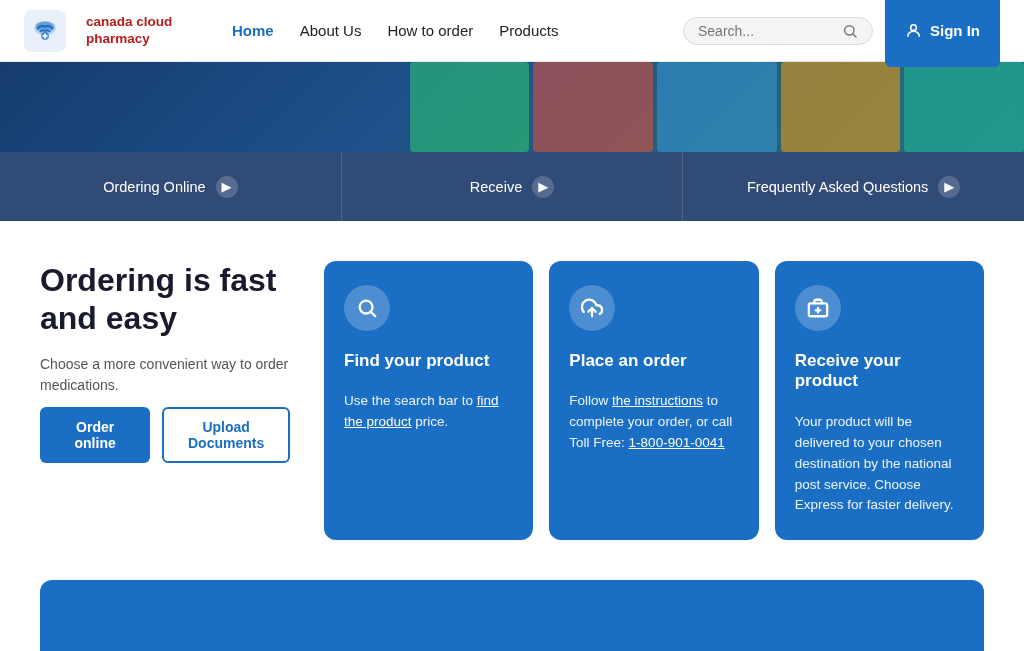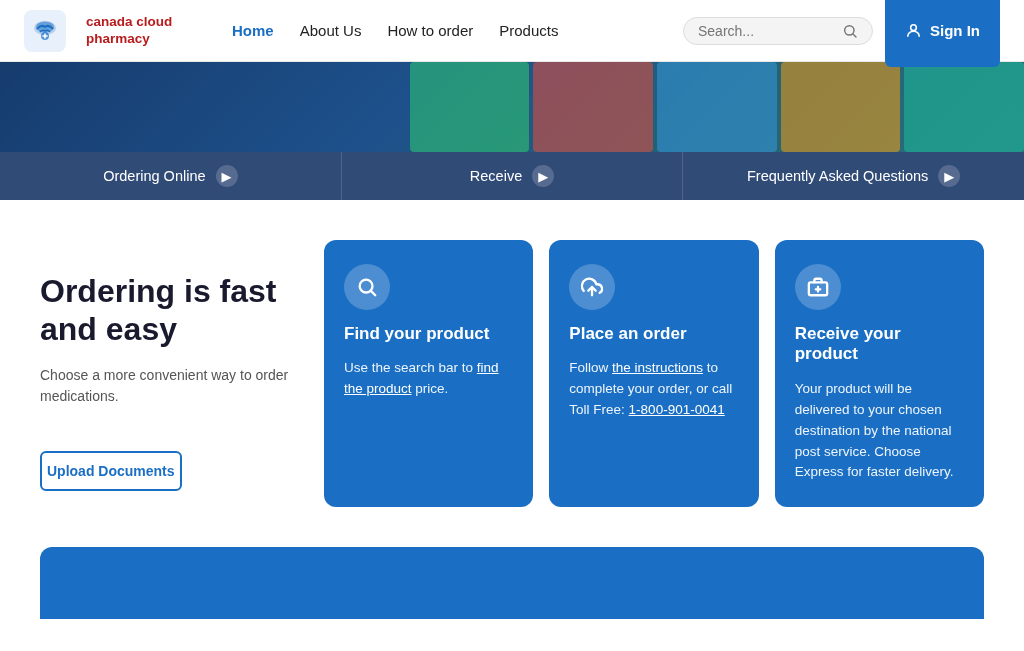--- a/index.html
+++ b/index.html
@@ -118,21 +118,21 @@
     .hb2 { background: #e74c3c; }
     .hb3 { background: #3498db; }
     .hb4 { background: #f39c12; }
     .hb5 { background: #1abc9c; }
 
     
     .quick-links-bar {
       display: flex;
       align-items: center;
       background: rgba(20, 50, 100, 0.88);
-      height: 48px;
+      height: 69px;
     }
     .quick-link-item {
       flex: 1;
       display: flex;
       align-items: center;
       justify-content: center;
       gap: 10px;
       color: #fff;
       font-size: 14.5px;
       font-weight: 500;
@@ -165,26 +165,25 @@
     .hero-text-area {
       flex: 0 0 260px;
       padding-right: 10px;
     }
     .hero-heading {
       font-size: 32px;
       font-weight: 800;
       color: #1a1a2e;
       line-height: 1.2;
       margin-bottom: 16px;
-      margin-top: 32px;
     }
     .hero-subtext {
       font-size: 14px;
       color: #555;
-      margin-bottom: 44px;
+      margin-bottom: 11px;
       line-height: 1.5;
     }
     .hero-buttons {
       display: flex;
       gap: 12px;
     }
     .btn-primary {
       background: #1a6fc4;
       color: #fff;
       border: none;
@@ -212,21 +211,21 @@
       flex: 1;
     }
     .card {
       flex: 1;
       background: #1a6fc4;
       border-radius: 12px;
       padding: 24px 20px;
       color: #fff;
       display: flex;
       flex-direction: column;
-      gap: 14px;
+      gap: 20px;
       min-height: 230px;
     }
     .card-icon-circle {
       width: 46px;
       height: 46px;
       border-radius: 50%;
       background: rgba(255,255,255,0.22);
       display: flex;
       align-items: center;
       justify-content: center;
@@ -324,20 +323,21 @@
     <div class="ql-arrow">▶</div>
   </div>
 </div>
 
 <div class="main-section">
 
   <div class="hero-text-area">
     <h1 class="hero-heading">Ordering is fast and easy</h1>
     <p class="hero-subtext">Choose a more convenient way to order medications.</p>
     <div class="hero-buttons">
+      <button class="btn-primary">Order online</button>
       <button class="btn-secondary">Upload Documents</button>
     </div>
   </div>
 
   <div class="cards-area">
 
     <div class="card">
       <div class="card-icon-circle">
         <svg width="22" height="22" viewBox="0 0 24 24" fill="none" stroke="#fff" stroke-width="2.5" stroke-linecap="round">
           <circle cx="11" cy="11" r="7"></circle>

